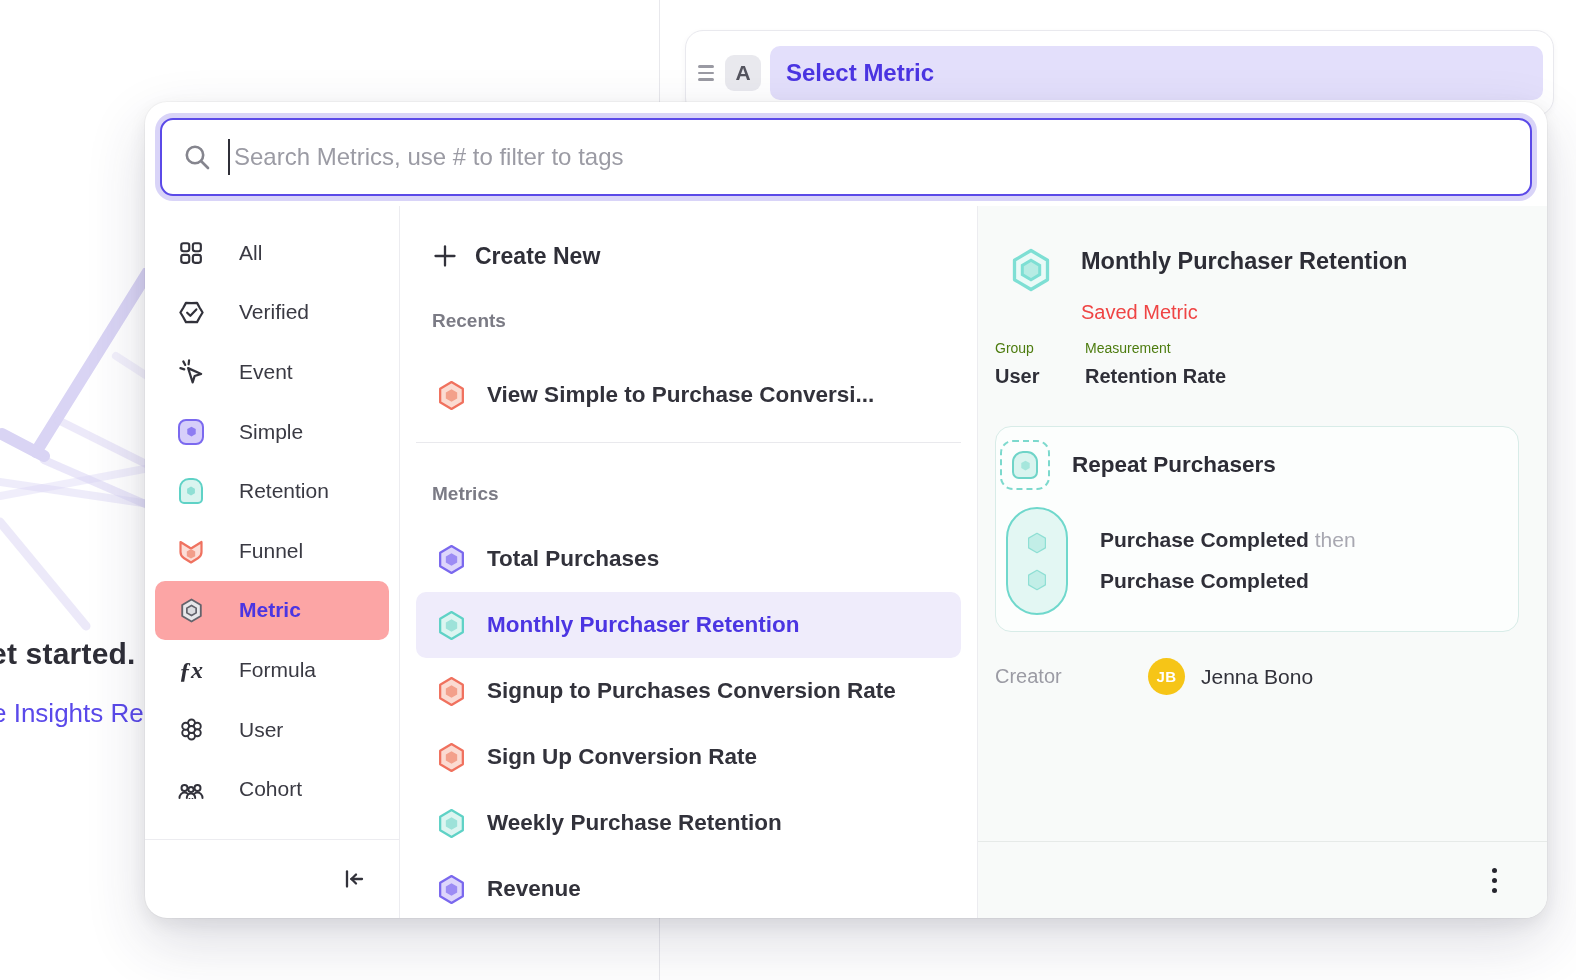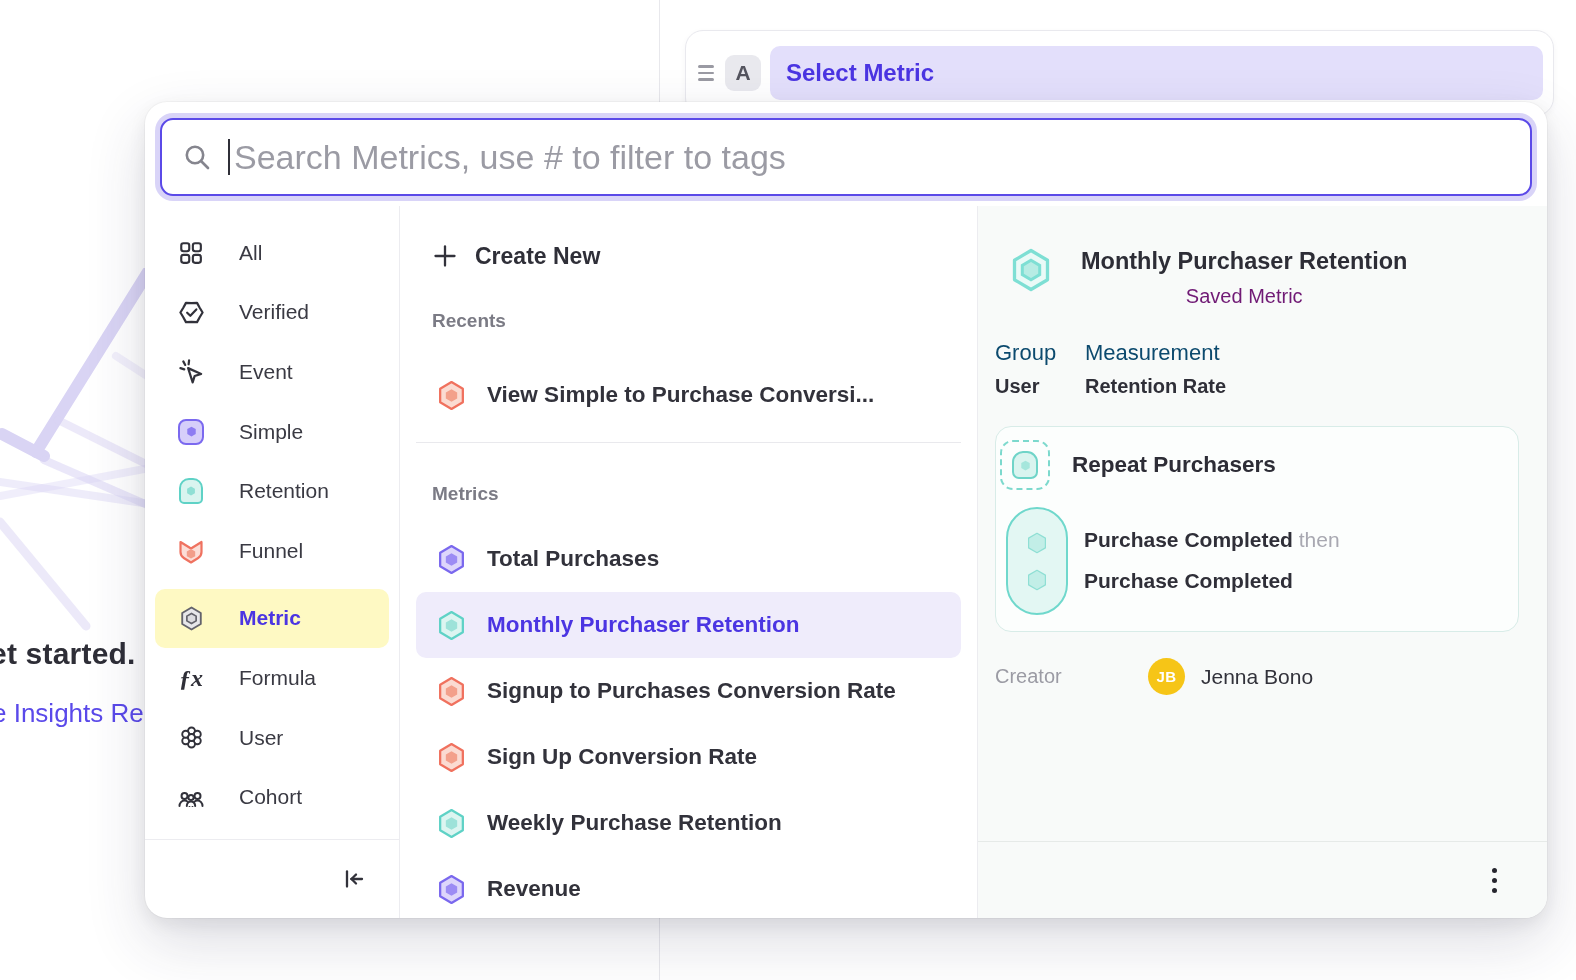--- a/index.html
+++ b/index.html
@@ -45,35 +45,35 @@
   .search-wrap {
     position:absolute; left:15px; right:15px; top:16px; height:78px;
     background:#fff; border:2px solid #5b4ae8; border-radius:13px;
     box-shadow:0 0 0 5px #d9d4f8;
     display:flex; align-items:center; padding:0 20px; gap:16px;
   }
   .search-wrap svg { flex:0 0 auto; }
   .search-caret { width:2px; height:36px; background:#2f2f38; flex:0 0 auto; }
   .search-input {
     flex:1; border:none; outline:none; font-family:inherit;
-    font-size:34px; color:#32323b; background:transparent; margin-left:-12px;
+    font-size:24px; color:#32323b; background:transparent; margin-left:-12px;
   }
   .search-input::placeholder { color:#9b9ba4; }
 
   .columns { position:absolute; left:0; right:0; top:104px; bottom:0; display:flex; }
 
   
   .sidebar { width:255px; border-right:1px solid #ececf0; position:relative; padding-top:17px; }
   .side-item {
     height:59.6px; margin:0 10px; border-radius:10px;
     display:flex; align-items:center; gap:34px; padding:0 22px;
     font-size:21px; font-weight:500; color:#3a3a43; cursor:pointer;
   }
   .side-item .ic { width:28px; display:flex; justify-content:center; flex:0 0 auto; }
-  .side-item.selected { background:#fef9c3; color:#4b35e2; font-weight:600;margin-top:8px; }
+  .side-item.selected { background:#fca5a5; color:#4b35e2; font-weight:600; }
   .sidebar-footer {
     position:absolute; left:0; right:0; bottom:0; height:79px;
     border-top:1px solid #ececf0; display:flex; align-items:center; justify-content:flex-end; padding-right:28px;
   }
   .icon-btn { background:none; border:none; cursor:pointer; padding:4px; display:flex; }
 
   
   .list-col { width:578px; border-right:1px solid #ececf0; padding-top:22px; overflow:hidden; }
   .create-new {
     height:56px; display:flex; align-items:center; gap:17px; padding:0 32px;
@@ -88,39 +88,39 @@
   .list-row.recents-row { margin-top:28px; }
   .list-row.selected { background:#efecfb; color:#4b35e2; }
   .list-divider { height:1px; background:#e9e9ed; margin:14px 16px 0 16px; }
   .rows-start { margin-top:19px; }
   .hexwrap { width:34px; display:flex; justify-content:center; flex:0 0 auto; }
 
   
   .detail { flex:1; background:#f8faf9; position:relative; }
   .detail-header { position:absolute; left:29px; top:40px; display:flex; gap:26px; }
   .detail-title { font-size:23.5px; font-weight:700; color:#2d2d36; padding-top:2px; }
-  .detail-subtitle { font-size:20px; font-weight:400; color:#701a75; margin-top:10px;text-align:center; }
+  .detail-subtitle { font-size:20px; font-weight:400; color:#ef4444; margin-top:26px; }
   .meta { position:absolute; left:17px; top:134px; display:flex; gap:24px; }
-  .meta .col .lab { font-size:22px; color:#0c4a6e; font-weight:400; }
+  .meta .col .lab { font-size:14px; color:#4d7c0f; font-weight:400; }
   .meta .col .val { font-size:20px; color:#2f2f38; font-weight:600; margin-top:9px; }
   .meta .col:first-child { width:66px; }
 
   .def-card {
     position:absolute; left:17px; top:220px; width:524px; height:206px;
     background:#fcfefd; border:1px solid #d8ece8; border-radius:16px; padding:13px 4px;
   }
   .def-head { display:flex; align-items:center; gap:22px; }
   .dashed-box {
     width:50px; height:50px; border:2px dashed #7cd9cd; border-radius:13px;
     display:flex; align-items:center; justify-content:center; flex:0 0 auto;
   }
   .arch { width:26px; height:28px; background:#d9f4ef; border:2px solid #6fd4c8;
     border-radius:11px 11px 7px 7px; display:flex; align-items:center; justify-content:center; }
   .def-title { font-size:22.5px; font-weight:700; color:#2d2d36; }
-  .def-body { display:flex; margin-top:17px; gap:16px; }
+  .def-body { display:flex; margin-top:17px; gap:32px; }
   .capsule {
     width:62px; height:108px; border:2px solid #6fd8cc; background:#e3f7f3; border-radius:32px;
     display:flex; flex-direction:column; align-items:center; justify-content:center; gap:13px; flex:0 0 auto;
     margin-left:6px;
   }
   .steps { padding-top:12px; }
   .step-line { font-size:21px; font-weight:600; color:#2f2f38; line-height:41px; white-space:nowrap; }
   .step-line .then { color:#a8a8b1; font-weight:400; }
 
   .creator-row { position:absolute; left:17px; top:452px; width:480px; display:flex; align-items:center; }

